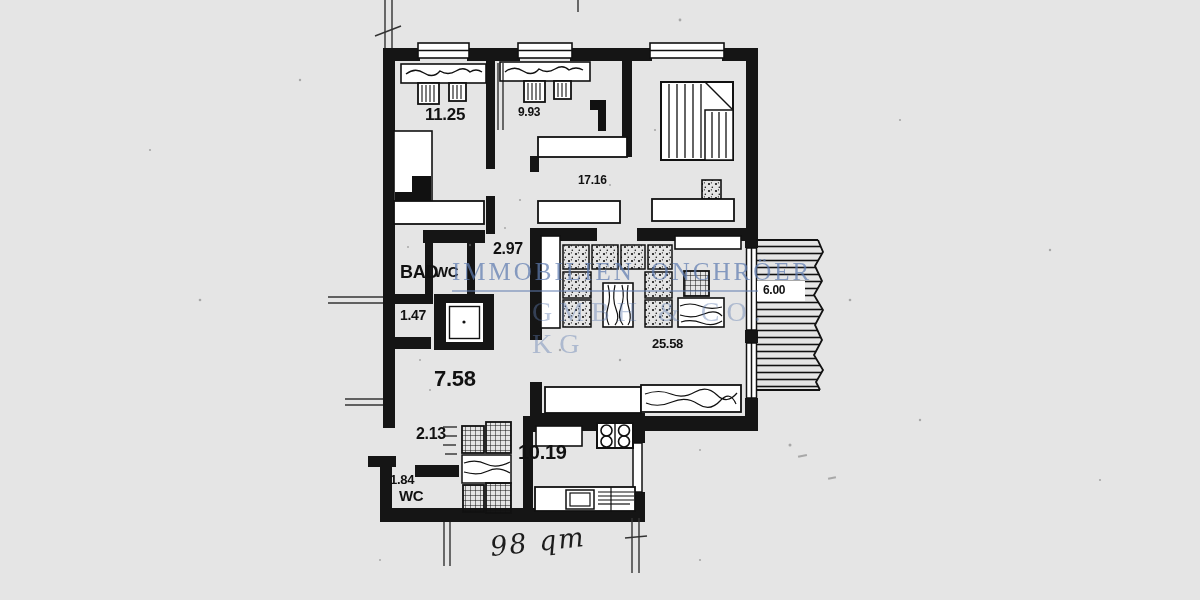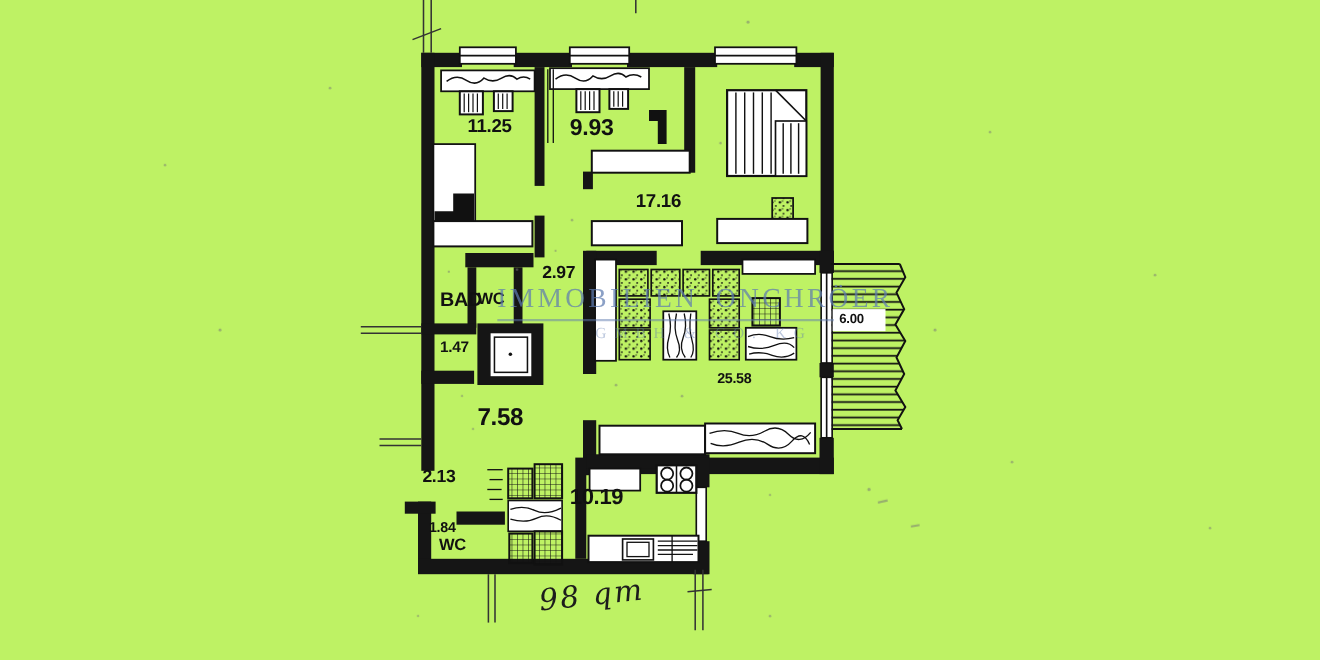--- a/index.html
+++ b/index.html
@@ -1,29 +1,29 @@
 <!DOCTYPE html>
 <html><head>
 <meta charset="utf-8">
 <style>
   html,body{margin:0;padding:0;background:#ffffff;}
-  #stage{position:relative;width:1200px;height:600px;background:#bef264;overflow:hidden;
-         font-family:"Liberation Sans",sans-serif;text-align:center;}
+  #stage{position:relative;width:1200px;height:600px;background:#e5e5e5;overflow:hidden;
+         font-family:"Liberation Sans",sans-serif;}
   .room-label{position:absolute;color:#111;font-weight:700;white-space:nowrap;
               font-family:"Liberation Sans",sans-serif;letter-spacing:-0.3px;}
   .hand-note{position:absolute;font-family:"DejaVu Serif",serif;font-style:italic;
              color:#1c1c1c;transform:rotate(-6deg);letter-spacing:2px;}
   .balcony-dim{background:#fff;padding:0 3px;}
   
   .wm{position:absolute;left:452px;top:256px;width:320px;color:#5f7cb0;
       font-family:"Liberation Serif",serif;}
   .wm-line1{display:flex;align-items:center;gap:8px;opacity:0.72;}
   .wm-word{font-size:25px;letter-spacing:3px;font-weight:400;}
   .wm-rule{margin-top:2px;border-top:2px solid rgba(95,124,176,0.5);width:306px;}
-  .wm-line2{margin:4px 0 0 56px;font-size:14px;letter-spacing:7px;opacity:0.42;}
+  .wm-line2{margin:4px 0 0 80px;font-size:28px;letter-spacing:7px;opacity:0.42;}
   svg{position:absolute;left:0;top:0;}
 </style>
 </head>
 <body>
 
 <div id="stage">
 
   <svg width="1200" height="600" viewBox="0 0 1200 600">
     <defs>
       <pattern id="dots" width="7" height="7" patternUnits="userSpaceOnUse">
@@ -298,28 +298,28 @@
       <circle cx="470" cy="245" r="1.2"></circle>
         <circle cx="505" cy="228" r="1"></circle>
         <circle cx="430" cy="390" r="1"></circle>
       <circle cx="610" cy="185" r="1"></circle>
         <circle cx="655" cy="130" r="1.1"></circle>
         <circle cx="408" cy="247" r="1"></circle>
     </g>
   </svg>
 
   <span class="room-label" style="left:425px;top:105px;font-size:17px">11.25</span>
-  <span class="room-label" style="left:518px;top:105px;font-size:21px">9.93</span>
-  <span class="room-label" style="left:578px;top:173px;font-size:17px">17.16</span>
+  <span class="room-label" style="left:518px;top:105px;font-size:12px">9.93</span>
+  <span class="room-label" style="left:578px;top:173px;font-size:12px">17.16</span>
   <span class="room-label" style="left:493px;top:240px;font-size:16px">2.97</span>
   <span class="room-label" style="left:400px;top:262px;font-size:18px">BAD</span>
   <span class="room-label" style="left:434px;top:263px;font-size:15px">WC</span>
   <span class="room-label" style="left:400px;top:307px;font-size:14px">1.47</span>
   <span class="room-label" style="left:434px;top:366px;font-size:22px">7.58</span>
-  <span class="room-label" style="left:384px;top:425px;font-size:16px">2.13</span>
+  <span class="room-label" style="left:416px;top:425px;font-size:16px">2.13</span>
   <span class="room-label" style="left:390px;top:472px;font-size:13px">1.84</span>
   <span class="room-label" style="left:399px;top:487px;font-size:15px">WC</span>
   <span class="room-label" style="left:518px;top:441px;font-size:20px">10.19</span>
   <span class="room-label" style="left:652px;top:336px;font-size:13px">25.58</span>
   <span class="room-label balcony-dim" style="left:760px;top:283px;font-size:12px">6.00</span>
 
   <div class="wm">
     <div class="wm-line1">
       <span class="wm-word">IMMOBILIEN</span>
       <svg width="44" height="32" viewBox="0 0 44 32" style="position:static;opacity:.85">

